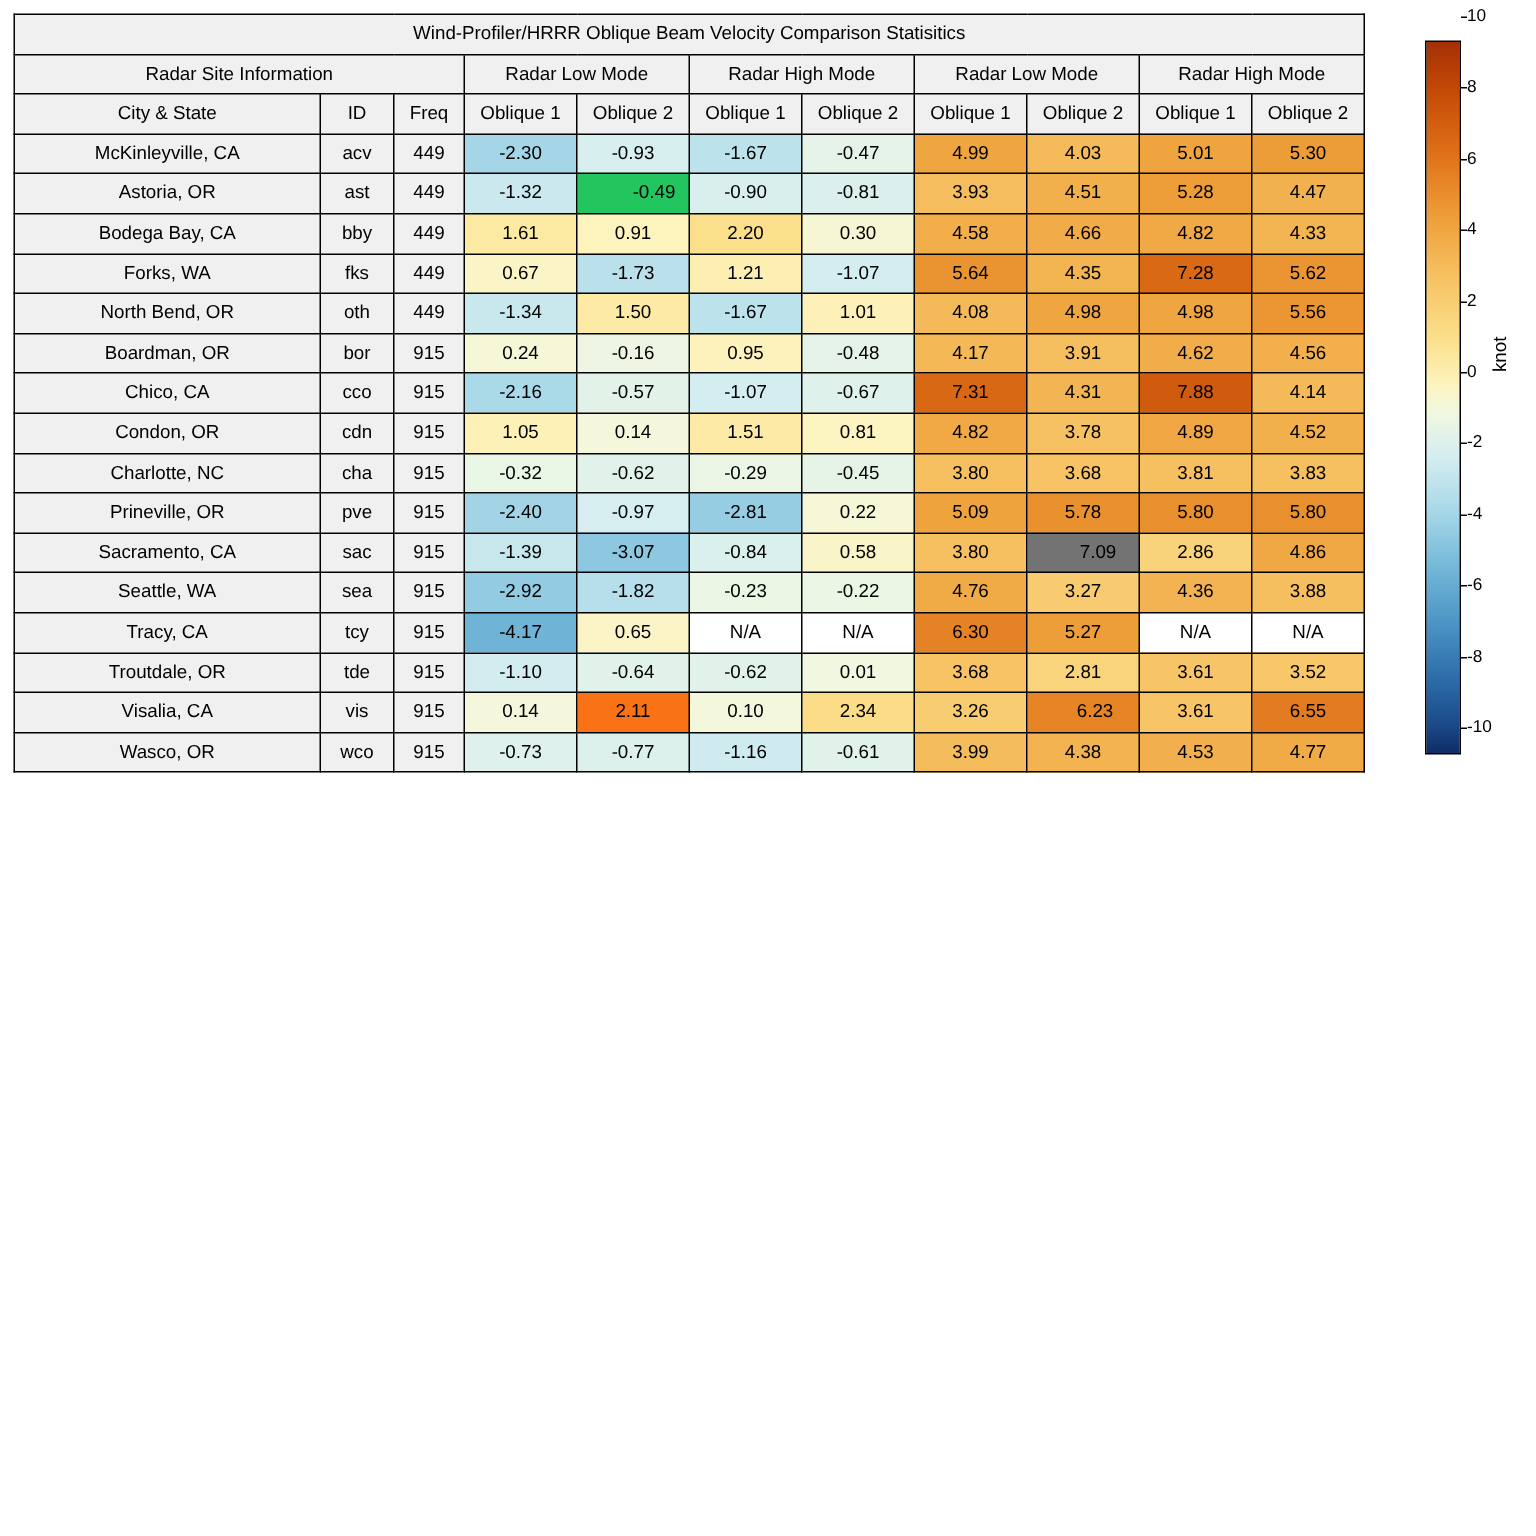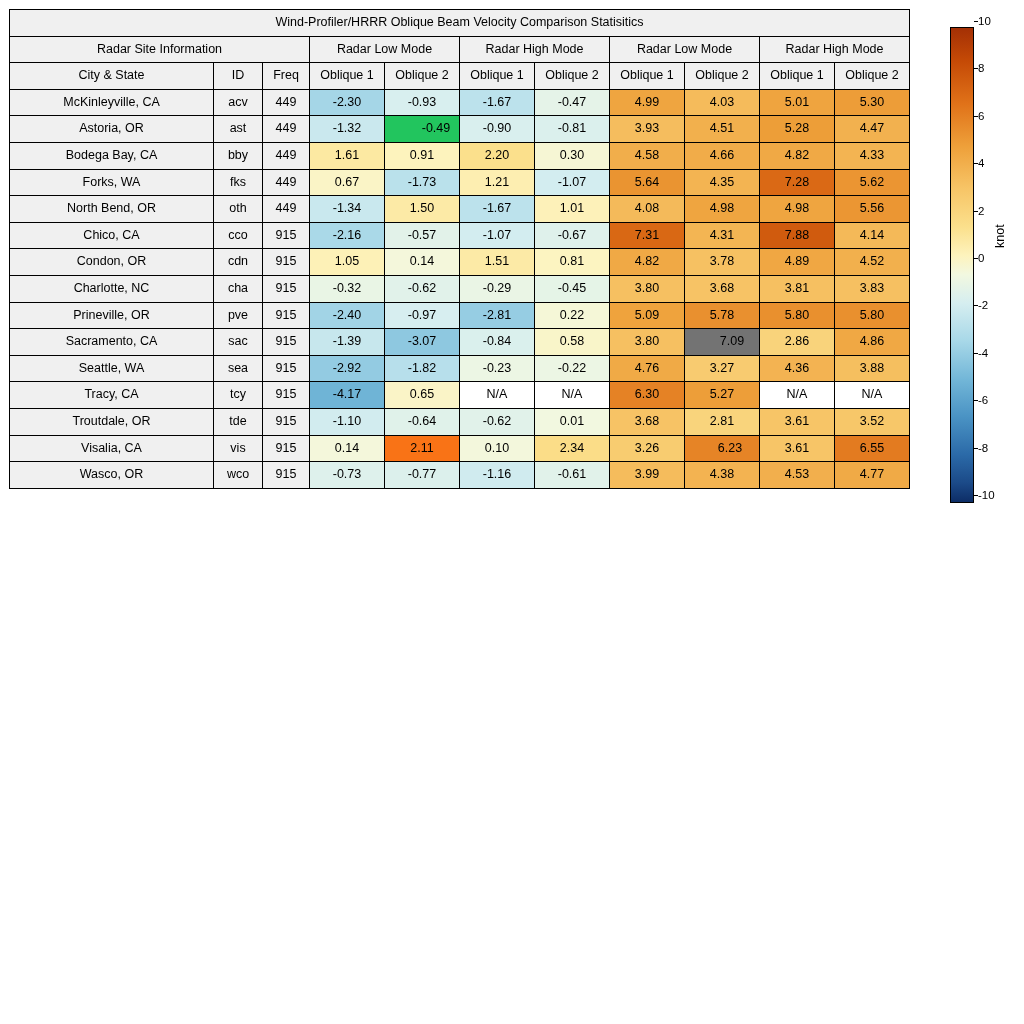--- a/index.html
+++ b/index.html
@@ -75,21 +75,21 @@
       #a8d8e8 66%,
       #73b7d8 74%,
       #4a93c4 82%,
       #2b6aa8 90%,
       #1b4a88 96%,
       #0d2d66 100%);
   }
   #cb-ticks {
     position: absolute;
     left: 974px;
-    top: 14px;
+    top: 4px;
     width: 50px;
     height: 490px;
   }
   .cb-tick {
     position: absolute;
     left: 4px;
     font-size: 11.5px;
     color: #000000;
     line-height: 12px;
   }
@@ -215,20 +215,33 @@
           <td class="data-cell" style="background: rgb(201, 232, 238);">-1.34</td>
           <td class="data-cell" style="background: rgb(252, 234, 166);">1.50</td>
           <td class="data-cell" style="background: rgb(188, 226, 236);">-1.67</td>
           <td class="data-cell" style="background: rgb(253, 241, 185);">1.01</td>
           <td class="data-cell" style="background: rgb(244, 186, 90);">4.08</td>
           <td class="data-cell" style="background: rgb(239, 165, 64);">4.98</td>
           <td class="data-cell" style="background: rgb(239, 165, 64);">4.98</td>
           <td class="data-cell" style="background: rgb(235, 150, 51);">5.56</td>
         </tr>
         <tr>
+          <td class="hdr">Boardman, OR</td>
+          <td class="hdr">bor</td>
+          <td class="hdr">915</td>
+          <td class="data-cell" style="background: rgb(245, 247, 215);">0.24</td>
+          <td class="data-cell" style="background: rgb(238, 246, 227);">-0.16</td>
+          <td class="data-cell" style="background: rgb(253, 242, 187);">0.95</td>
+          <td class="data-cell" style="background: rgb(229, 243, 232);">-0.48</td>
+          <td class="data-cell" style="background: rgb(244, 184, 87);">4.17</td>
+          <td class="data-cell" style="background: rgb(245, 190, 94);">3.91</td>
+          <td class="data-cell" style="background: rgb(241, 173, 74);">4.62</td>
+          <td class="data-cell" style="background: rgb(242, 175, 76);">4.56</td>
+        </tr>
+        <tr>
           <td class="hdr">Chico, CA</td>
           <td class="hdr">cco</td>
           <td class="hdr">915</td>
           <td class="data-cell" style="background: rgb(170, 217, 232);">-2.16</td>
           <td class="data-cell" style="background: rgb(226, 242, 233);">-0.57</td>
           <td class="data-cell" style="background: rgb(211, 237, 240);">-1.07</td>
           <td class="data-cell" style="background: rgb(223, 241, 235);">-0.67</td>
           <td class="data-cell" style="background: rgb(217, 104, 20);">7.31</td>
           <td class="data-cell" style="background: rgb(243, 181, 83);">4.31</td>
           <td class="data-cell" style="background: rgb(208, 91, 14);">7.88</td>

